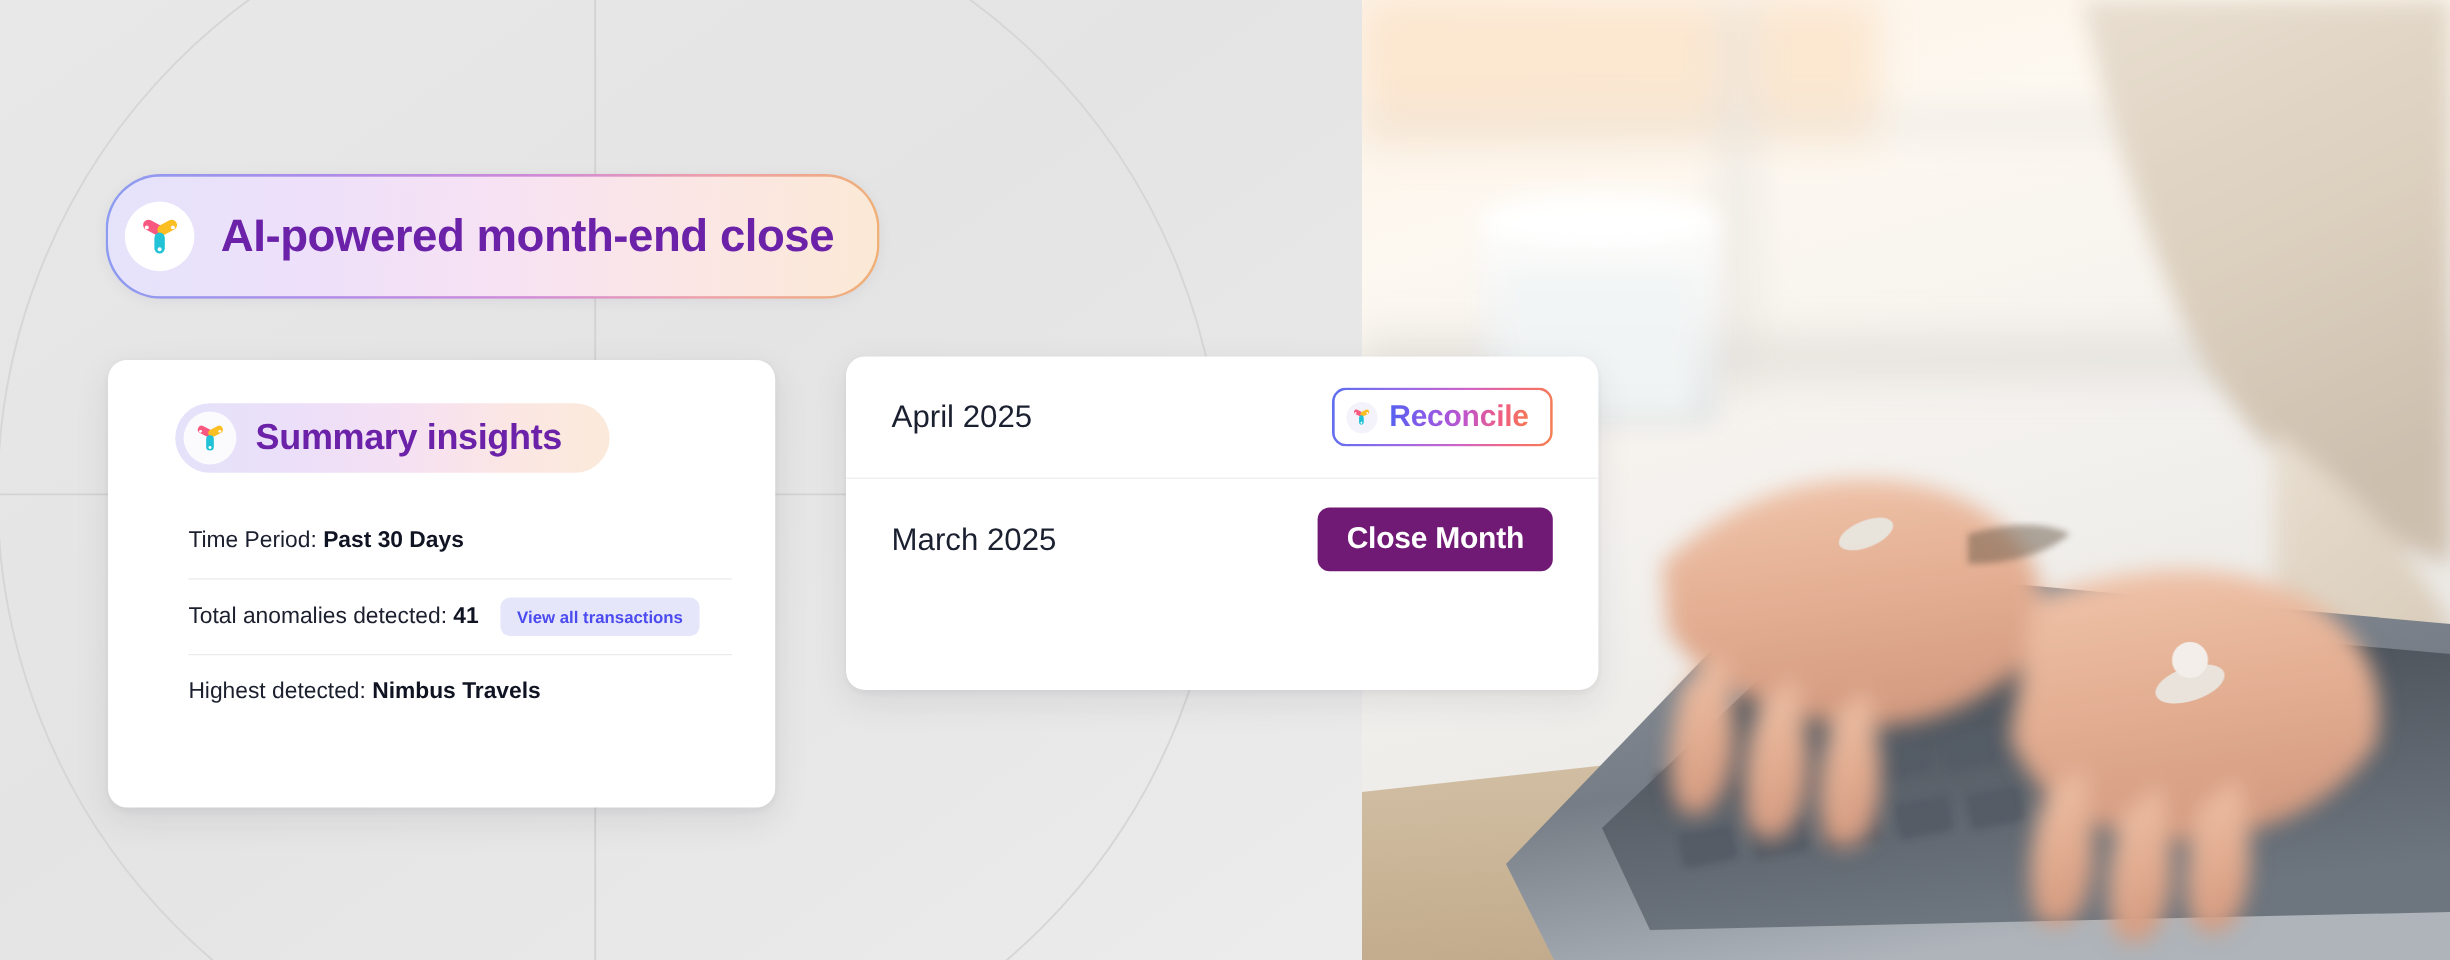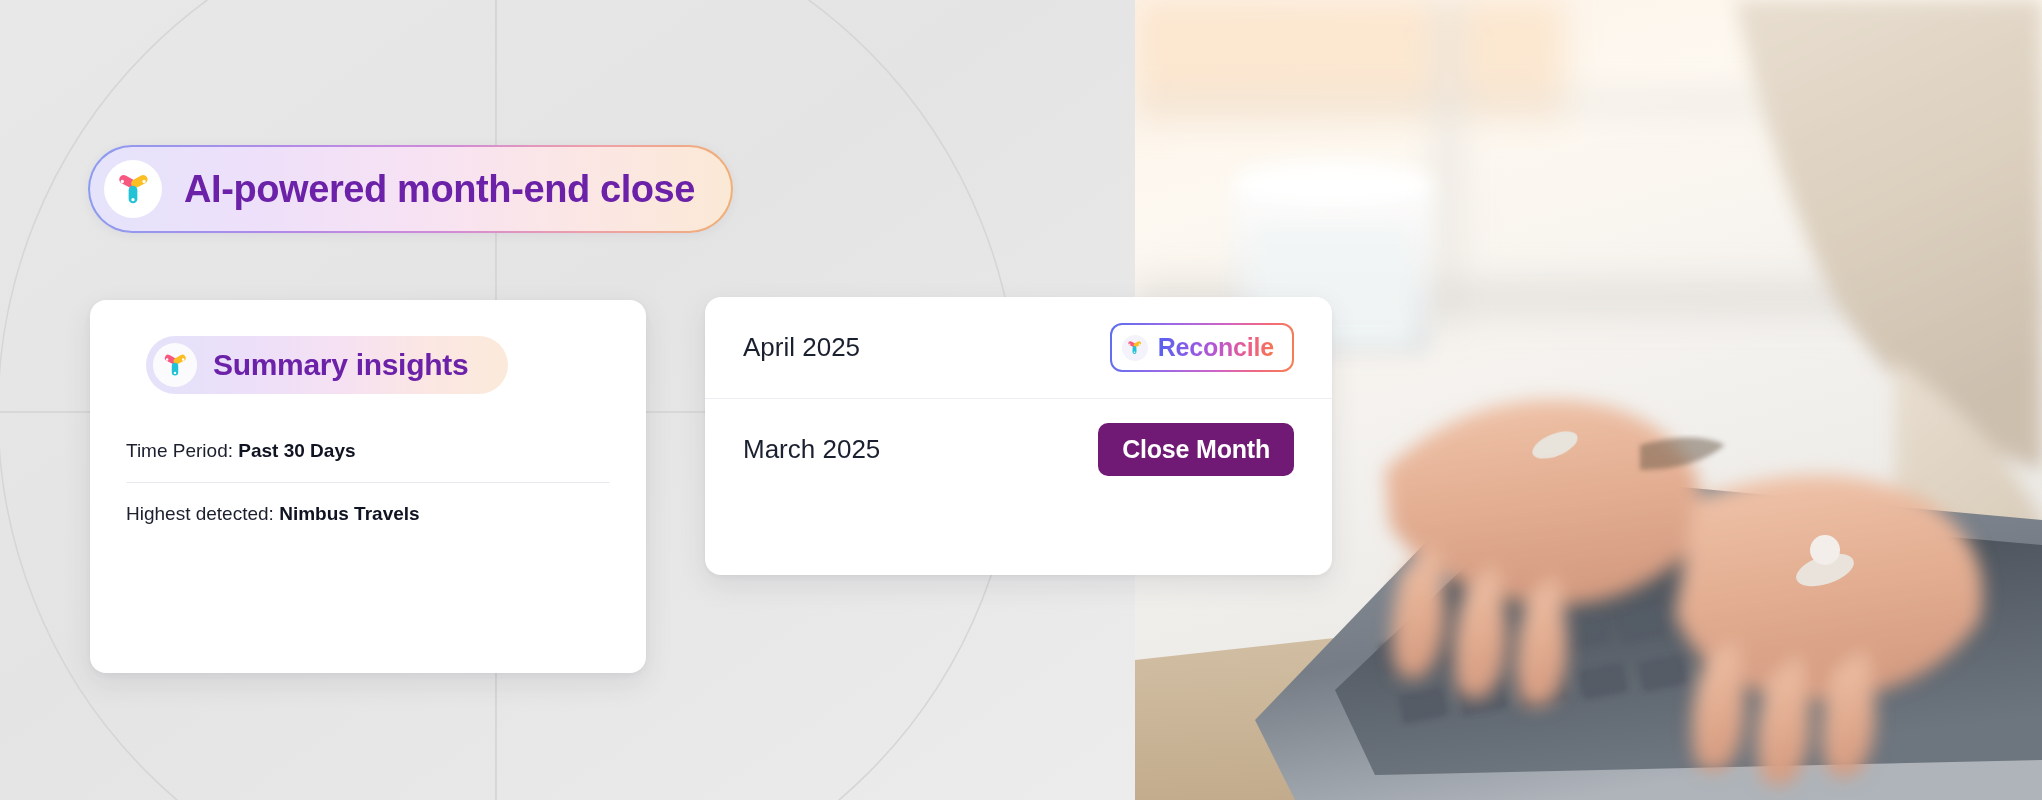--- a/index.html
+++ b/index.html
@@ -20,21 +20,21 @@
   
   .photo{
     position:absolute;left:1135px;top:0;width:907px;height:800px;overflow:hidden;
     background:#cfcabf;
   }
   .photo-svg{position:absolute;left:0;top:0;width:907px;height:800px;}
 
   
   .banner{
     position:absolute;left:88px;top:145px;
-    height:88px;box-sizing:border-box;
+    height:104px;box-sizing:border-box;
     display:flex;align-items:center;gap:22px;
     padding:0 36px 0 14px;
     border-radius:46px;
     border:2px solid transparent;
     background:
       linear-gradient(90deg,#e5e3fb 0%,#eee0fa 26%,#f7e2f3 52%,#fbe6e6 74%,#fbe9d6 100%) padding-box,
       linear-gradient(95deg,#8b9cf0 0%,#b08ae8 30%,#d08ad8 55%,#eea0a8 78%,#f0b074 100%) border-box;
     box-shadow:0 2px 10px rgba(120,110,160,.10);
   }
   .banner-title{
@@ -62,21 +62,21 @@
     height:58px;display:flex;align-items:center;gap:16px;
     padding:0 40px 0 7px;border-radius:32px;
     background:linear-gradient(90deg,#e4e2fa 0%,#ecdff9 28%,#f6e1f2 55%,#fbe6e4 76%,#fbeada 100%);
   }
   .summary-pill-title{font-size:30px;font-weight:700;color:#6b21a8;letter-spacing:-.3px;white-space:nowrap;}
 
   .summary-rows{position:absolute;left:36px;right:36px;top:120px;}
   .srow{
     display:flex;align-items:center;gap:18px;
     height:62px;
-    font-size:19px;color:#1b1f2e;
+    font-size:19px;color:#1b1f2e;margin-left:31px;
   }
   .srow + .srow{border-top:1px solid #e9e9ee;}
   .srow .lbl{white-space:nowrap;}
   .srow .lbl b{font-weight:700;color:#0f1322;}
   .view-all{
     display:inline-flex;align-items:center;justify-content:center;
     background:#e6e6fb;color:#4b4bf0;
     font-size:14px;font-weight:700;border-radius:8px;
     padding:8px 14px;white-space:nowrap;border:0;cursor:pointer;
     font-family:inherit;
@@ -288,20 +288,24 @@
       </span>
       <span class="summary-pill-title">Summary insights</span>
     </div>
 
     <div class="summary-rows">
 
       <div class="srow">
         <span class="lbl"><span>Time Period: </span><b>Past 30 Days</b></span>
       </div>
 
+      <div class="srow">
+        <span class="lbl"><span>Total anomalies detected: </span><b>41</b></span>
+        <button class="view-all">View all transactions</button>
+      </div>
 
       <div class="srow">
         <span class="lbl"><span>Highest detected: </span><b>Nimbus Travels</b></span>
       </div>
 
     </div>
   </div>
 
   <div class="card" id="months-card">
 

